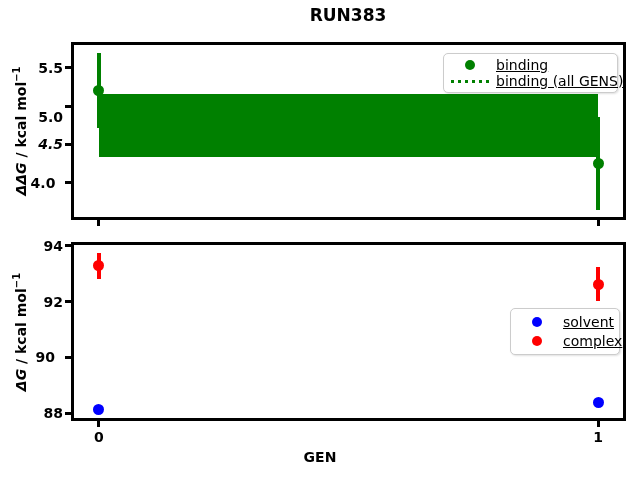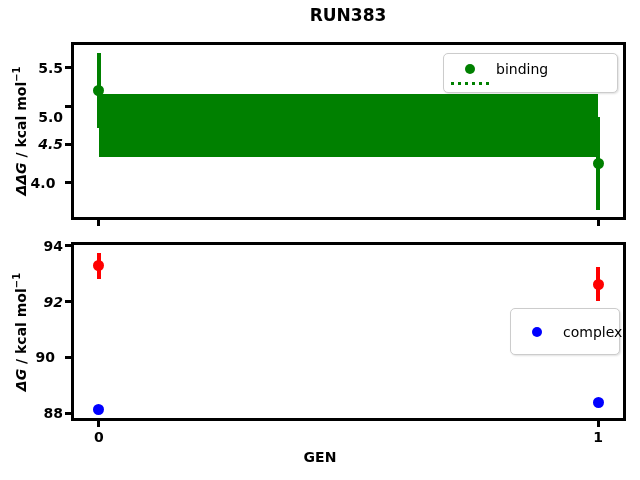--- a/index.html
+++ b/index.html
@@ -40,21 +40,21 @@
   }
   .legend-top{left:443px;top:53px;width:175px;height:40px;}
   .legend-bottom{left:510px;top:308px;width:110px;height:47px;}
   .legend-row{display:flex;align-items:center;}
   .legend-handle{width:40px;display:flex;align-items:center;justify-content:center;flex:none;}
   .legend-dot{width:10px;height:10px;border-radius:50%;display:block;}
   .legend-dotted{
     width:38px;height:3px;display:block;
     background:repeating-linear-gradient(90deg,#008000 0 3px,transparent 3px 7px);
   }
-  .legend-label{margin-left:6px;white-space:nowrap;}
+  .legend-label{margin-left:6px;white-space:nowrap;text-decoration:underline;}
 </style>
 </head>
 <body>
 
 <div class="figure" id="figure">
 
   <div class="fig-title">RUN383</div>
 
   <div class="axes axes-top"></div>
   <div class="axes axes-bottom"></div>
@@ -73,27 +73,34 @@
     <div class="legend-row">
       <span class="legend-handle">
           <span class="legend-dot" style="background:#008000"></span>
         </span>
       <span class="legend-label">binding</span>
     </div>
     <div class="legend-row">
       <span class="legend-handle">
           <span class="legend-dotted"></span>
         </span>
+      <span class="legend-label">binding (all GENS)</span>
     </div>
   </div>
 
   <div class="legend legend-bottom">
     <div class="legend-row">
       <span class="legend-handle">
           <span class="legend-dot" style="background:#0000ff"></span>
+        </span>
+      <span class="legend-label">solvent</span>
+    </div>
+    <div class="legend-row">
+      <span class="legend-handle">
+          <span class="legend-dot" style="background:#ff0000"></span>
         </span>
       <span class="legend-label">complex</span>
     </div>
   </div>
 
 <div class="tick" style="left: 65px; top: 181.1px; width: 6px; height: 3px;"></div>
     <div class="tick-label y-tick-label" style="left: 23px; top: 173.6px; width: 40px; text-align: center;">4.0</div>
     <div class="tick" style="left: 65px; top: 142.878px; width: 6px; height: 3px;"></div>
     <div class="tick-label y-tick-label" style="left: 23px; top: 135.378px; width: 40px; font-style: italic;">4.5</div>
     <div class="tick" style="left: 65px; top: 104.656px; width: 6px; height: 3px;"></div>
@@ -105,21 +112,21 @@
     <div class="band" style="left: 98.9545px; top: 93.9244px; width: 499.091px; height: 63.4489px; background: rgb(0, 128, 0);"></div>
     <div class="errbar" style="left: 96.9545px; top: 53.4089px; width: 4px; height: 74.9156px; background: rgb(0, 128, 0);"></div>
     <div class="marker" style="left: 93.4545px; top: 85.3667px; background: rgb(0, 128, 0);"></div>
     <div class="errbar" style="left: 596.045px; top: 116.858px; width: 4px; height: 93.2622px; background: rgb(0, 128, 0);"></div>
     <div class="marker" style="left: 592.545px; top: 157.989px; background: rgb(0, 128, 0);"></div>
     <div class="tick" style="left: 65px; top: 411.756px; width: 6px; height: 3px;"></div>
     <div class="tick-label y-tick-label" style="left: 23px; top: 404.256px; width: 40px;">88</div>
     <div class="tick" style="left: 65px; top: 355.95px; width: 6px; height: 3px;"></div>
     <div class="tick-label y-tick-label" style="left: 15px; top: 348.45px; width: 40px;">90</div>
     <div class="tick" style="left: 65px; top: 300.144px; width: 6px; height: 3px;"></div>
-    <div class="tick-label y-tick-label" style="left: 23px; top: 292.644px; width: 40px; font-style: italic;">92</div>
+    <div class="tick-label y-tick-label" style="left: 23px; top: 292.644px; width: 40px;">92</div>
     <div class="tick" style="left: 65px; top: 244.337px; width: 6px; height: 3px;"></div>
     <div class="tick-label y-tick-label" style="left: 23px; top: 236.837px; width: 40px;">94</div>
     <div class="tick" style="left: 97.4545px; top: 421px; width: 3px; height: 6px;"></div>
     <div class="tick-label x-tick-label" style="left: 83.9545px; top: 428px; width: 30px;">0</div>
     <div class="tick" style="left: 596.545px; top: 421px; width: 3px; height: 6px;"></div>
     <div class="tick-label x-tick-label" style="left: 583.045px; top: 428px; width: 30px;">1</div>
     <div class="marker" style="left: 93.4545px; top: 404.408px; background: rgb(0, 0, 255);"></div>
     <div class="marker" style="left: 592.545px; top: 397.153px; background: rgb(0, 0, 255);"></div>
     <div class="errbar" style="left: 96.9545px; top: 253.092px; width: 4px; height: 25.671px; background: rgb(255, 0, 0);"></div>
     <div class="marker" style="left: 93.4545px; top: 260.427px; background: rgb(255, 0, 0);"></div>

